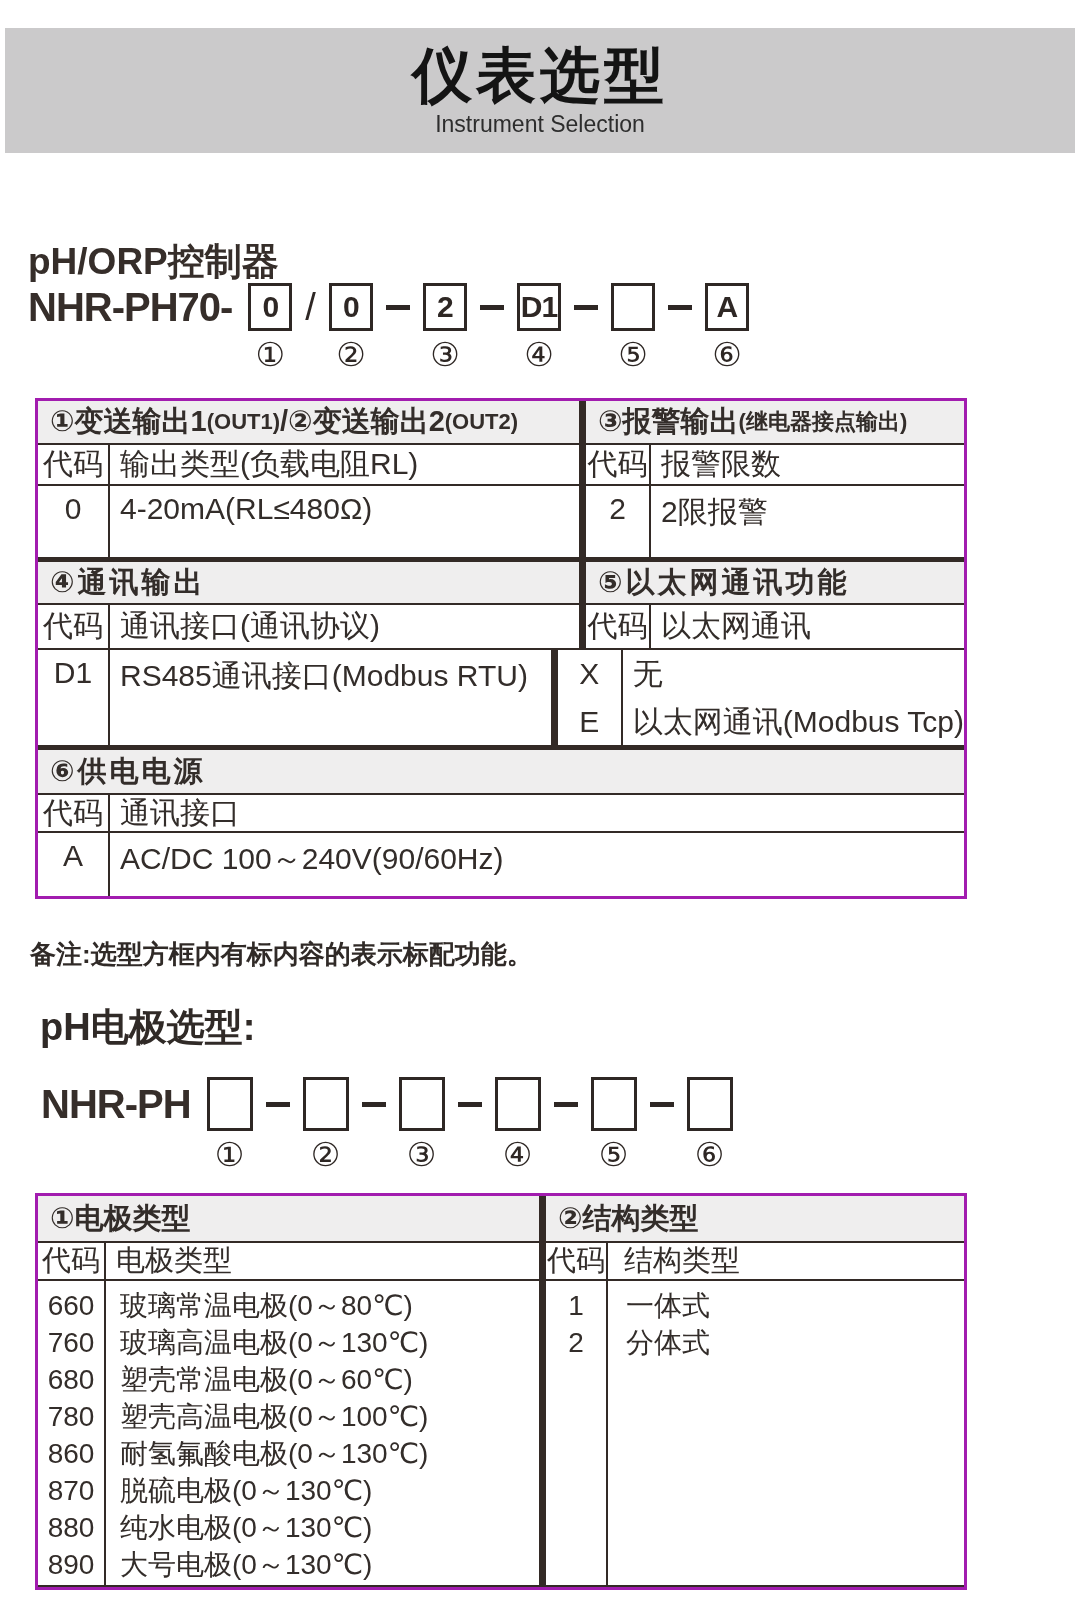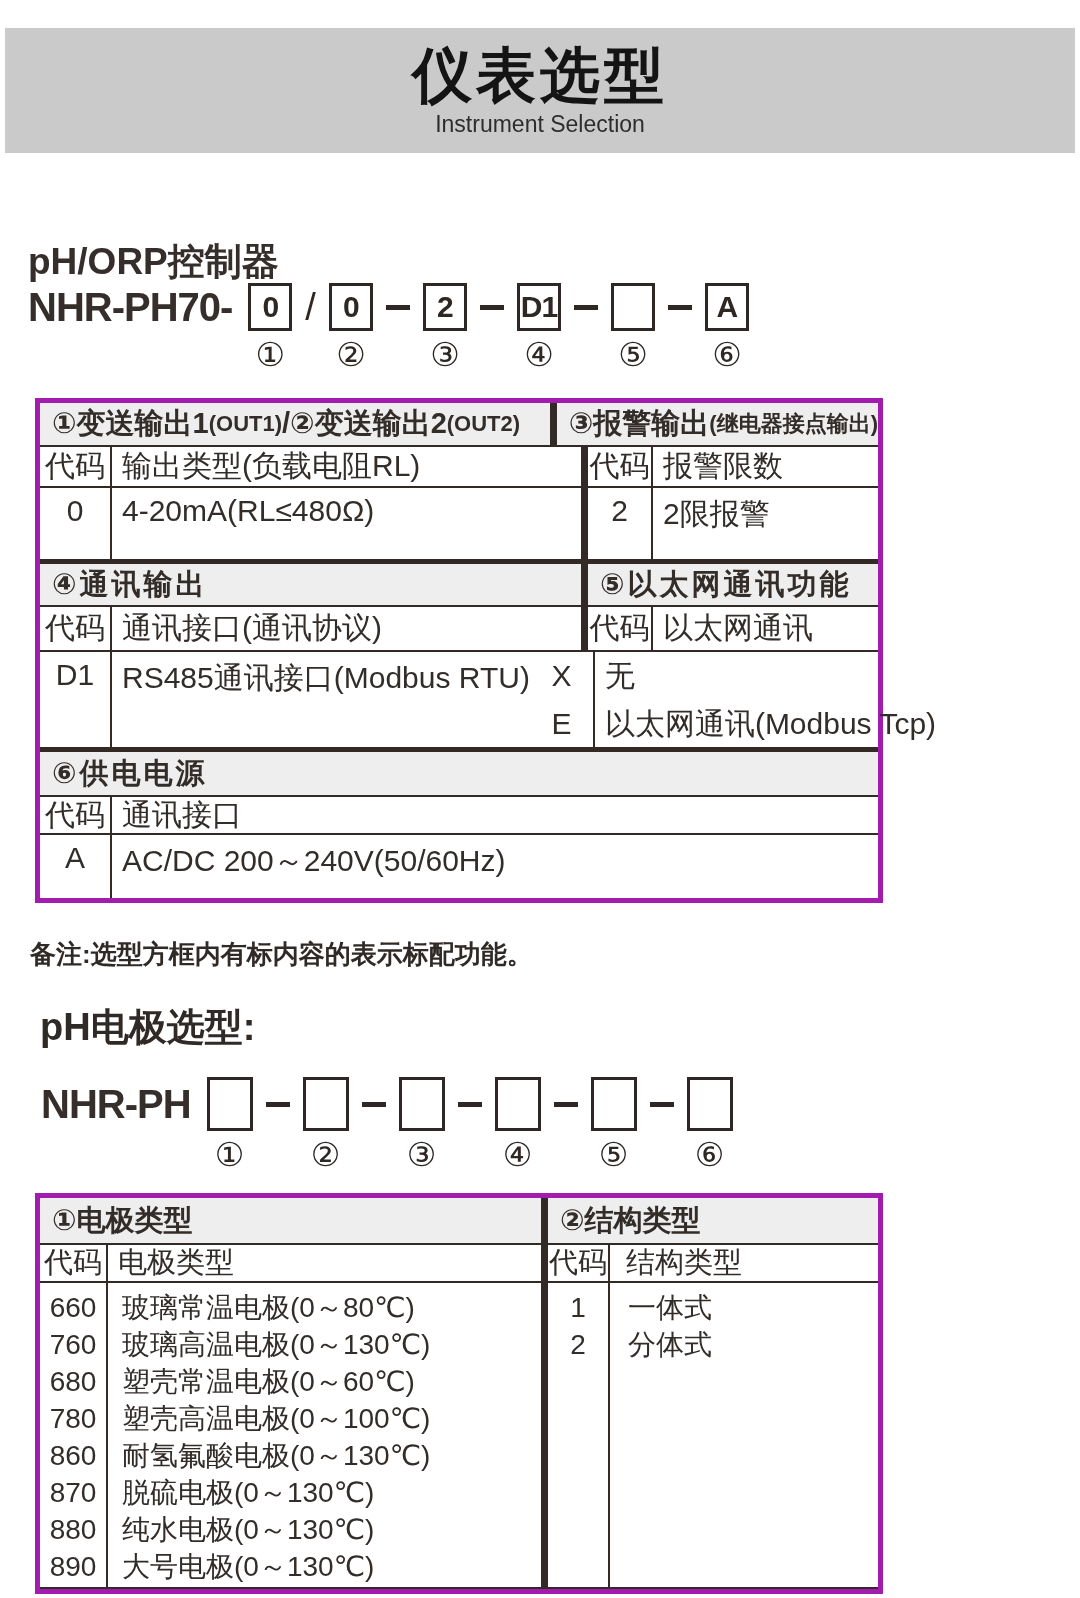--- a/index.html
+++ b/index.html
@@ -27,21 +27,21 @@
   .mbox{width:38px;height:42px;border:3px solid #2e2724;display:flex;align-items:center;justify-content:center;
     font-size:30px;font-weight:600;color:#2e2724;letter-spacing:-1px;}
   .elec .mbox{width:40px;height:48px;}
   .circ{font-family:"DejaVu Sans",sans-serif;font-size:33px;color:#2e2724;margin-top:6px;line-height:36px;}
   .sep{height:48px;display:flex;align-items:center;margin:0 13px;}
   .elec .sep{height:54px;}
   .sep .dash{display:block;width:24px;height:5px;background:#2e2724;}
   .sep.slash{font-size:38px;font-weight:500;color:#2e2724;}
 
   
-  .tbl{position:absolute;left:35px;width:848px;border:5px solid #a21caf;box-sizing:border-box;background:#fff;}
+  .tbl{position:absolute;left:35px;width:932px;border:3px solid #a21caf;box-sizing:border-box;background:#fff;}
   .band{display:flex;box-sizing:border-box;}
   .band.hdr{background:#efeeee;font-weight:700;}
   .thin{border-top:2px solid #332a26;}
   .thick{border-top:5px solid #332a26;}
   .lh{width:541px;display:flex;box-sizing:border-box;}
   .vdiv{width:7px;background:#332a26;align-self:stretch;}
   .rh{flex:1;display:flex;box-sizing:border-box;}
   .code{display:flex;align-items:center;justify-content:center;border-right:2px solid #332a26;
     box-sizing:border-box;flex:none;}
   .desc{flex:1;display:flex;align-items:center;padding-left:10px;box-sizing:border-box;white-space:nowrap;}
@@ -190,21 +190,21 @@
 
   <div class="band hdr thick hcell spaced" style="height:48px;">⑥供电电源</div>
 
   <div class="band thin fs30" style="height:38px;">
     <div class="code" style="width:72px;">代码</div>
     <div class="desc">通讯接口</div>
   </div>
 
   <div class="band thin toprow fs30" style="height:65px;">
     <div class="code" style="width:72px;">A</div>
-    <div class="desc">AC/DC 200～240V(50/60Hz)</div>
+    <div class="desc">AC/DC 100～240V(90/60Hz)</div>
   </div>
 </div>
 
 <div class="note">备注:选型方框内有标内容的表示标配功能。</div>
 
 <div class="elec-heading">pH电极选型:</div>
 
 <div class="model-line elec" style="left:41px;top:1077px;">
   <span class="prefix" style="line-height:54px;">NHR-PH</span>
   <div class="seg">

